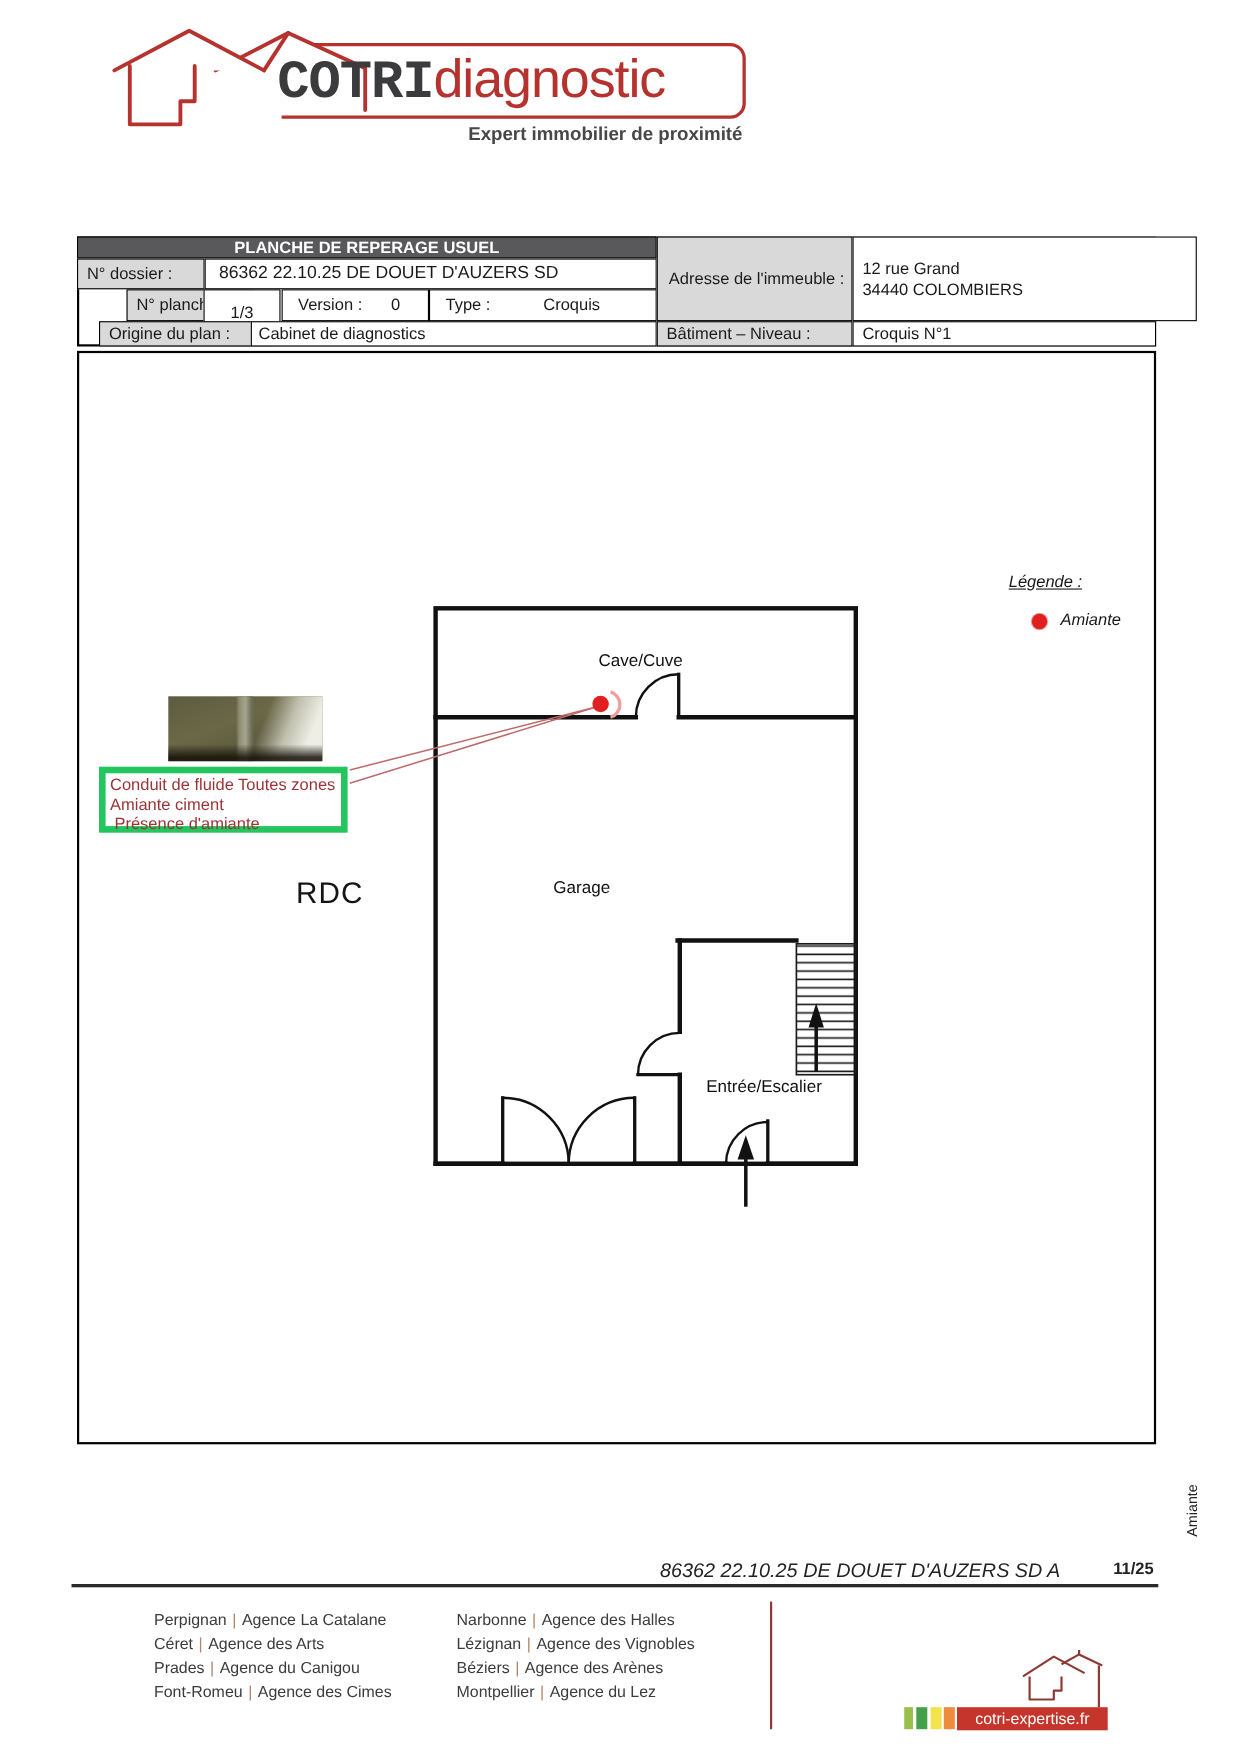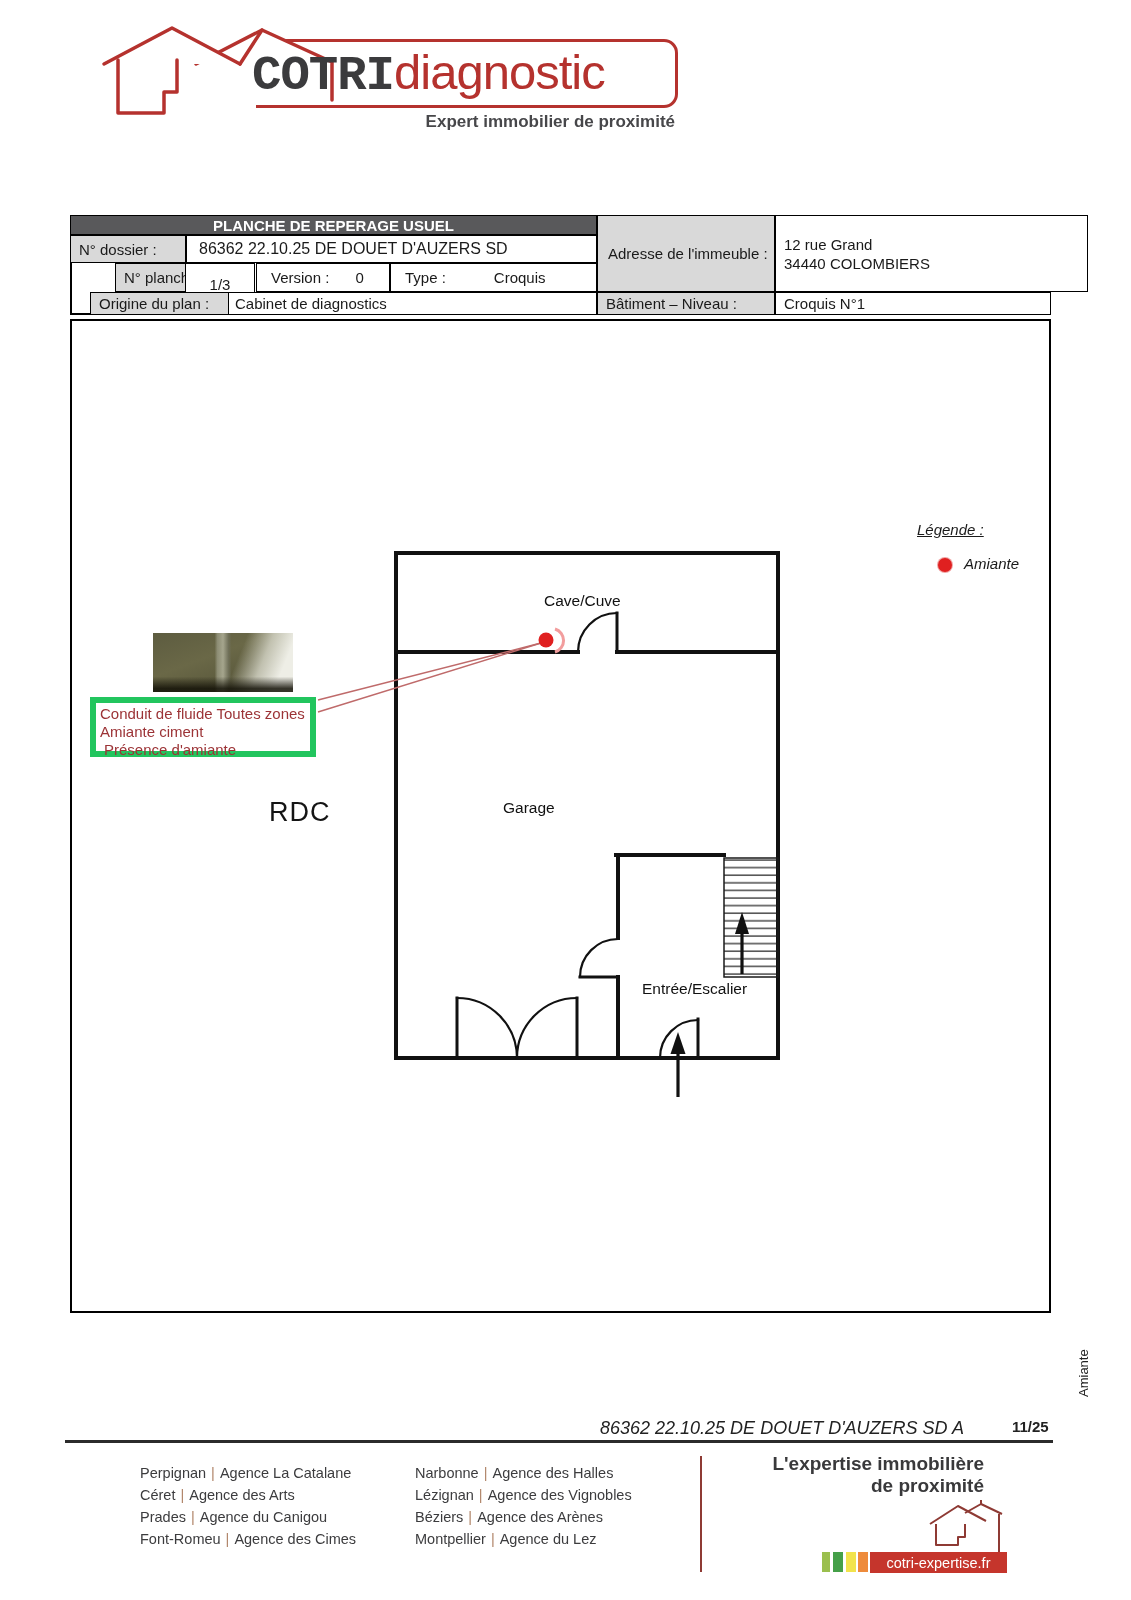--- a/index.html
+++ b/index.html
@@ -186,23 +186,19 @@
     <div><span>Prades</span><span class="sep">|</span><span>Agence du Canigou</span></div>
     <div><span>Font-Romeu</span><span class="sep">|</span><span>Agence des Cimes</span></div>
   </div>
   <div class="abs z3 agency-col" style="left:415px;top:1462px;">
     <div><span>Narbonne</span><span class="sep">|</span><span>Agence des Halles</span></div>
     <div><span>Lézignan</span><span class="sep">|</span><span>Agence des Vignobles</span></div>
     <div><span>Béziers</span><span class="sep">|</span><span>Agence des Arènes</span></div>
     <div><span>Montpellier</span><span class="sep">|</span><span>Agence du Lez</span></div>
   </div>
   <div class="abs z3 foot-divider"></div>
-  <div class="abs z3 foot-tagline">
-    <div>L'expertise immobilière</div>
-    <div>de proximité</div>
-  </div>
   <div class="abs z3 bar" style="left:822px;width:8px;background:#9bbf4e;"></div>
   <div class="abs z3 bar" style="left:833px;background:#45a049;"></div>
   <div class="abs z3 bar" style="left:846px;background:#f2e34c;"></div>
   <div class="abs z3 bar" style="left:858px;background:#ee8b3c;"></div>
   <div class="abs z3 site-box">cotri-expertise.fr</div>
 
 </div>
 
 </body></html>

